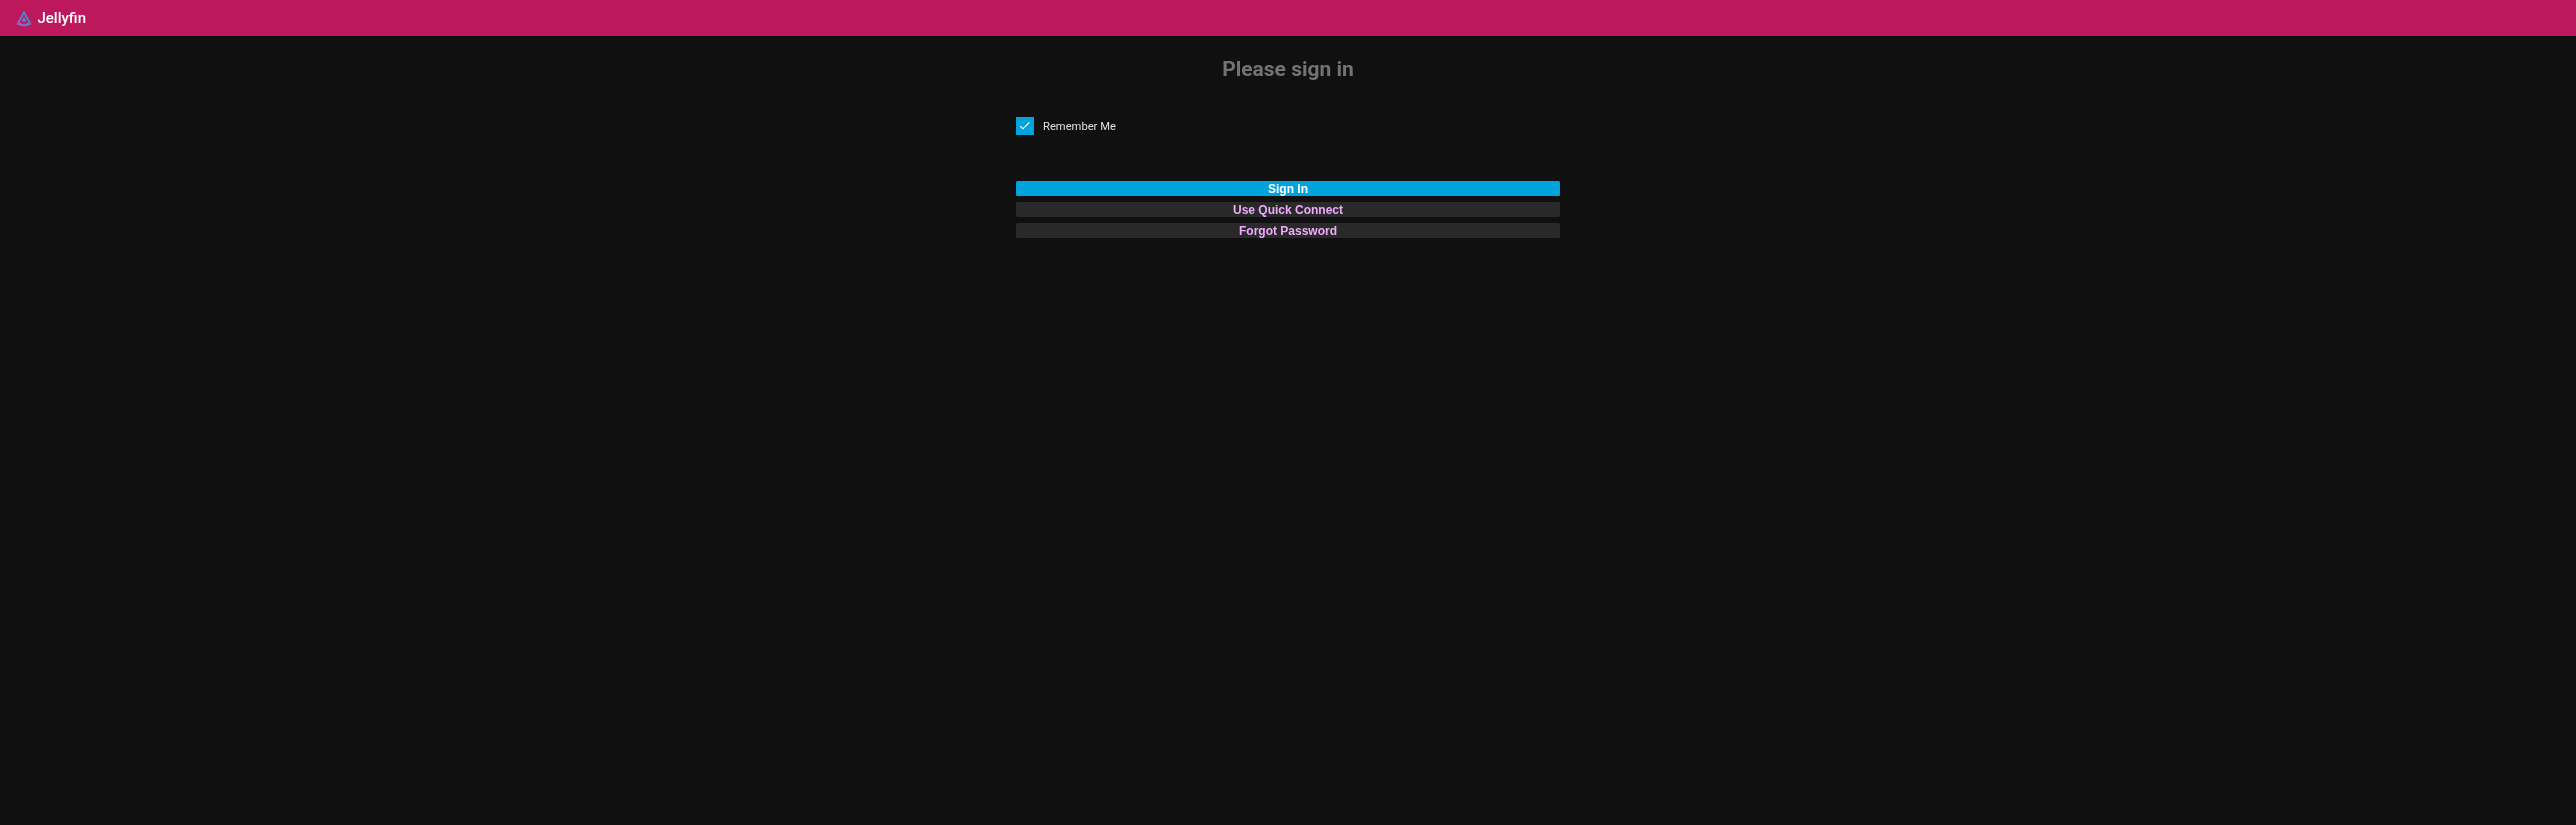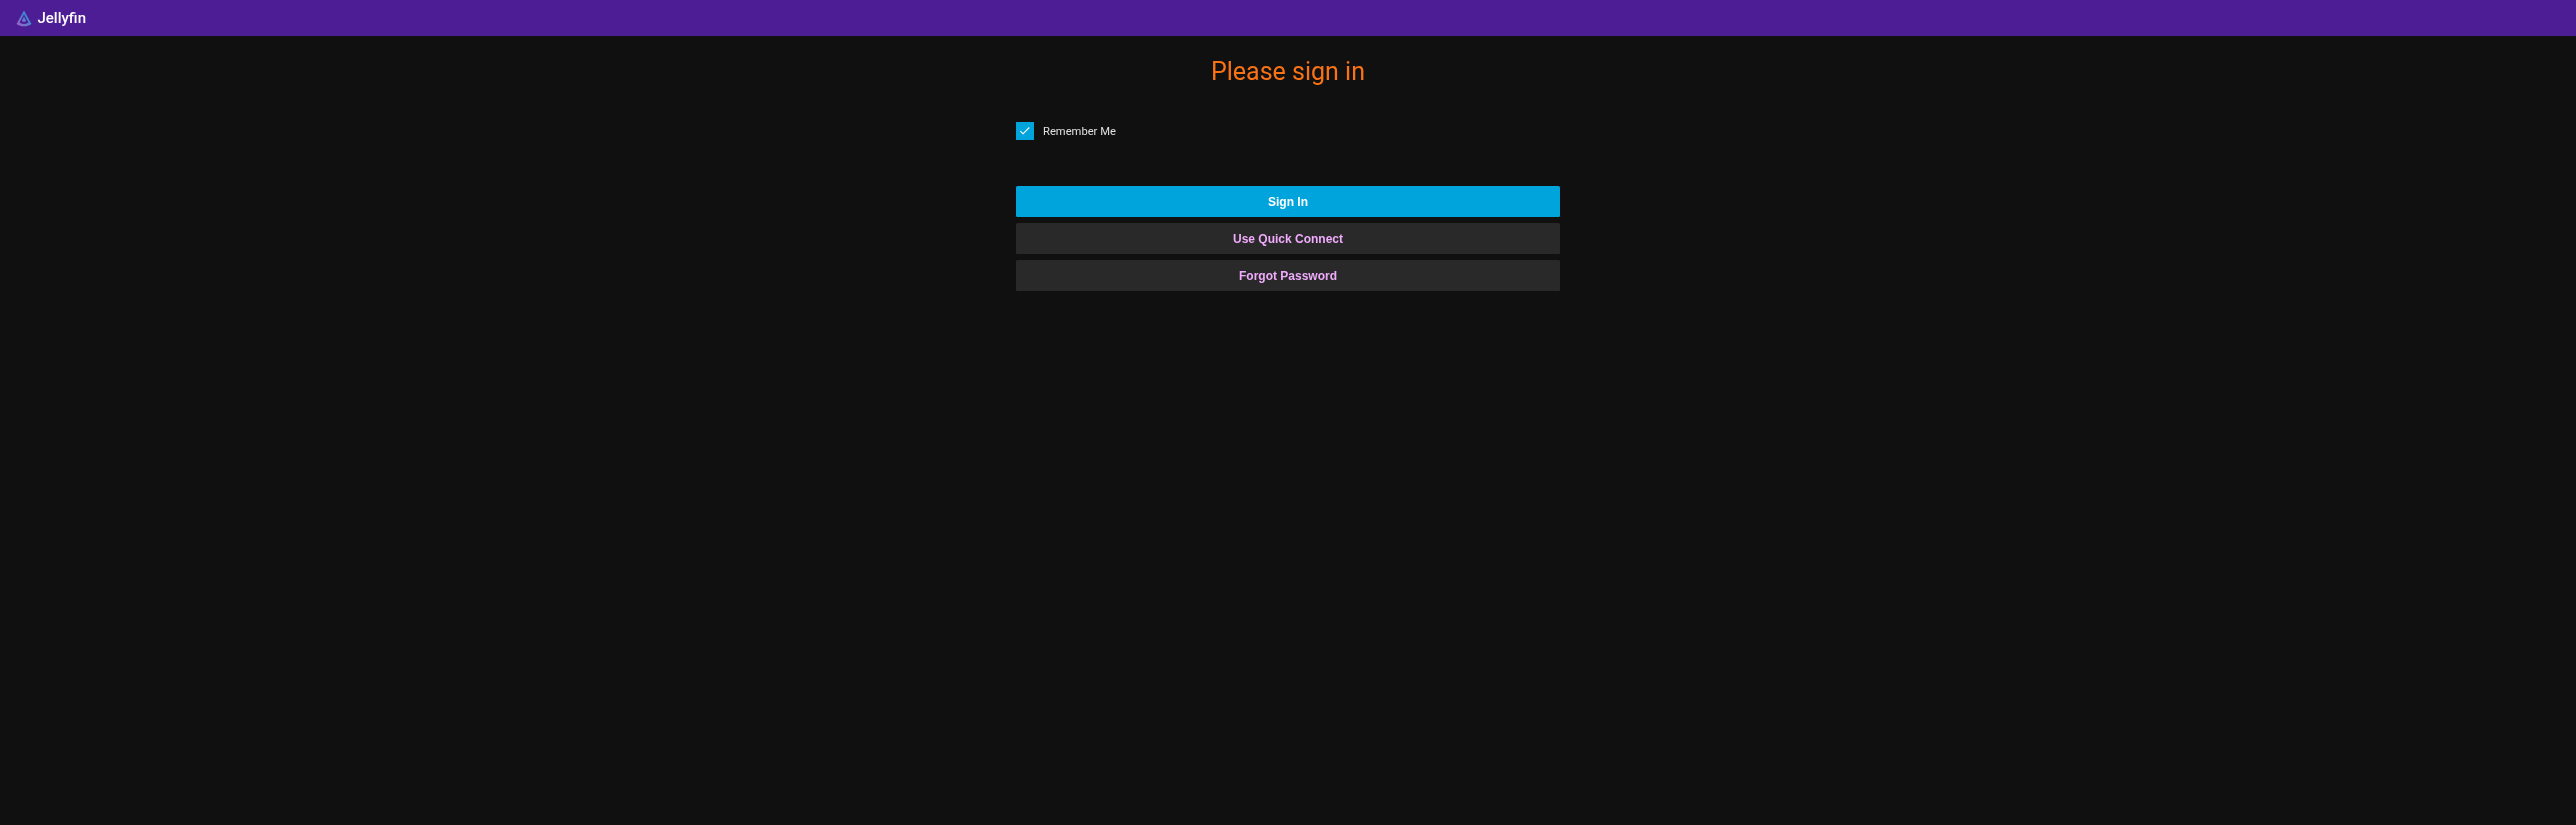--- a/index.html
+++ b/index.html
@@ -8,21 +8,21 @@
       box-sizing: border-box;
     }
     body {
       background-color: #101010;
       color: #ffffff;
       font-family: -apple-system, BlinkMacSystemFont, "Segoe UI", Roboto, "Helvetica Neue", Arial, sans-serif;
       width: 100%;
       min-height: 100vh;
     }
     .header {
-      background-color: #4c1d95;
+      background-color: #be185d;
       height: 36px;
       display: flex;
       align-items: center;
       padding-left: 15px;
     }
     .logo-container {
       display: flex;
       align-items: center;
       gap: 4.5px;
     }
@@ -35,23 +35,23 @@
       font-size: 15px;
       font-weight: 500;
     }
     .main-content {
       display: flex;
       flex-direction: column;
       align-items: center;
       padding-top: 21px;
     }
     .page-title {
-      font-size: 25px;
-      font-weight: 400;
-      color: #f97316;
+      font-size: 21px;
+      font-weight: 700;
+      color: #737373;
       margin-bottom: 21px;
     }
     .login-form {
       width: 544px;
       display: flex;
       flex-direction: column;
     }
     .field-group {
       margin-bottom: 15px;
     }
@@ -94,21 +94,21 @@
       justify-content: center;
       cursor: pointer;
     }
     .checkbox-label {
       font-size: 11.2px;
       color: #e0e0e0;
       cursor: pointer;
     }
     .btn {
       width: 100%;
-      height: 31px;
+      height: 15px;
       border: none;
       font-size: 12px;
       font-weight: 600;
       cursor: pointer;
       margin-bottom: 6px;
       border-radius: 1.5px;
     }
     .btn-primary {
       background-color: #00a4dc;
       color: #ffffff;

